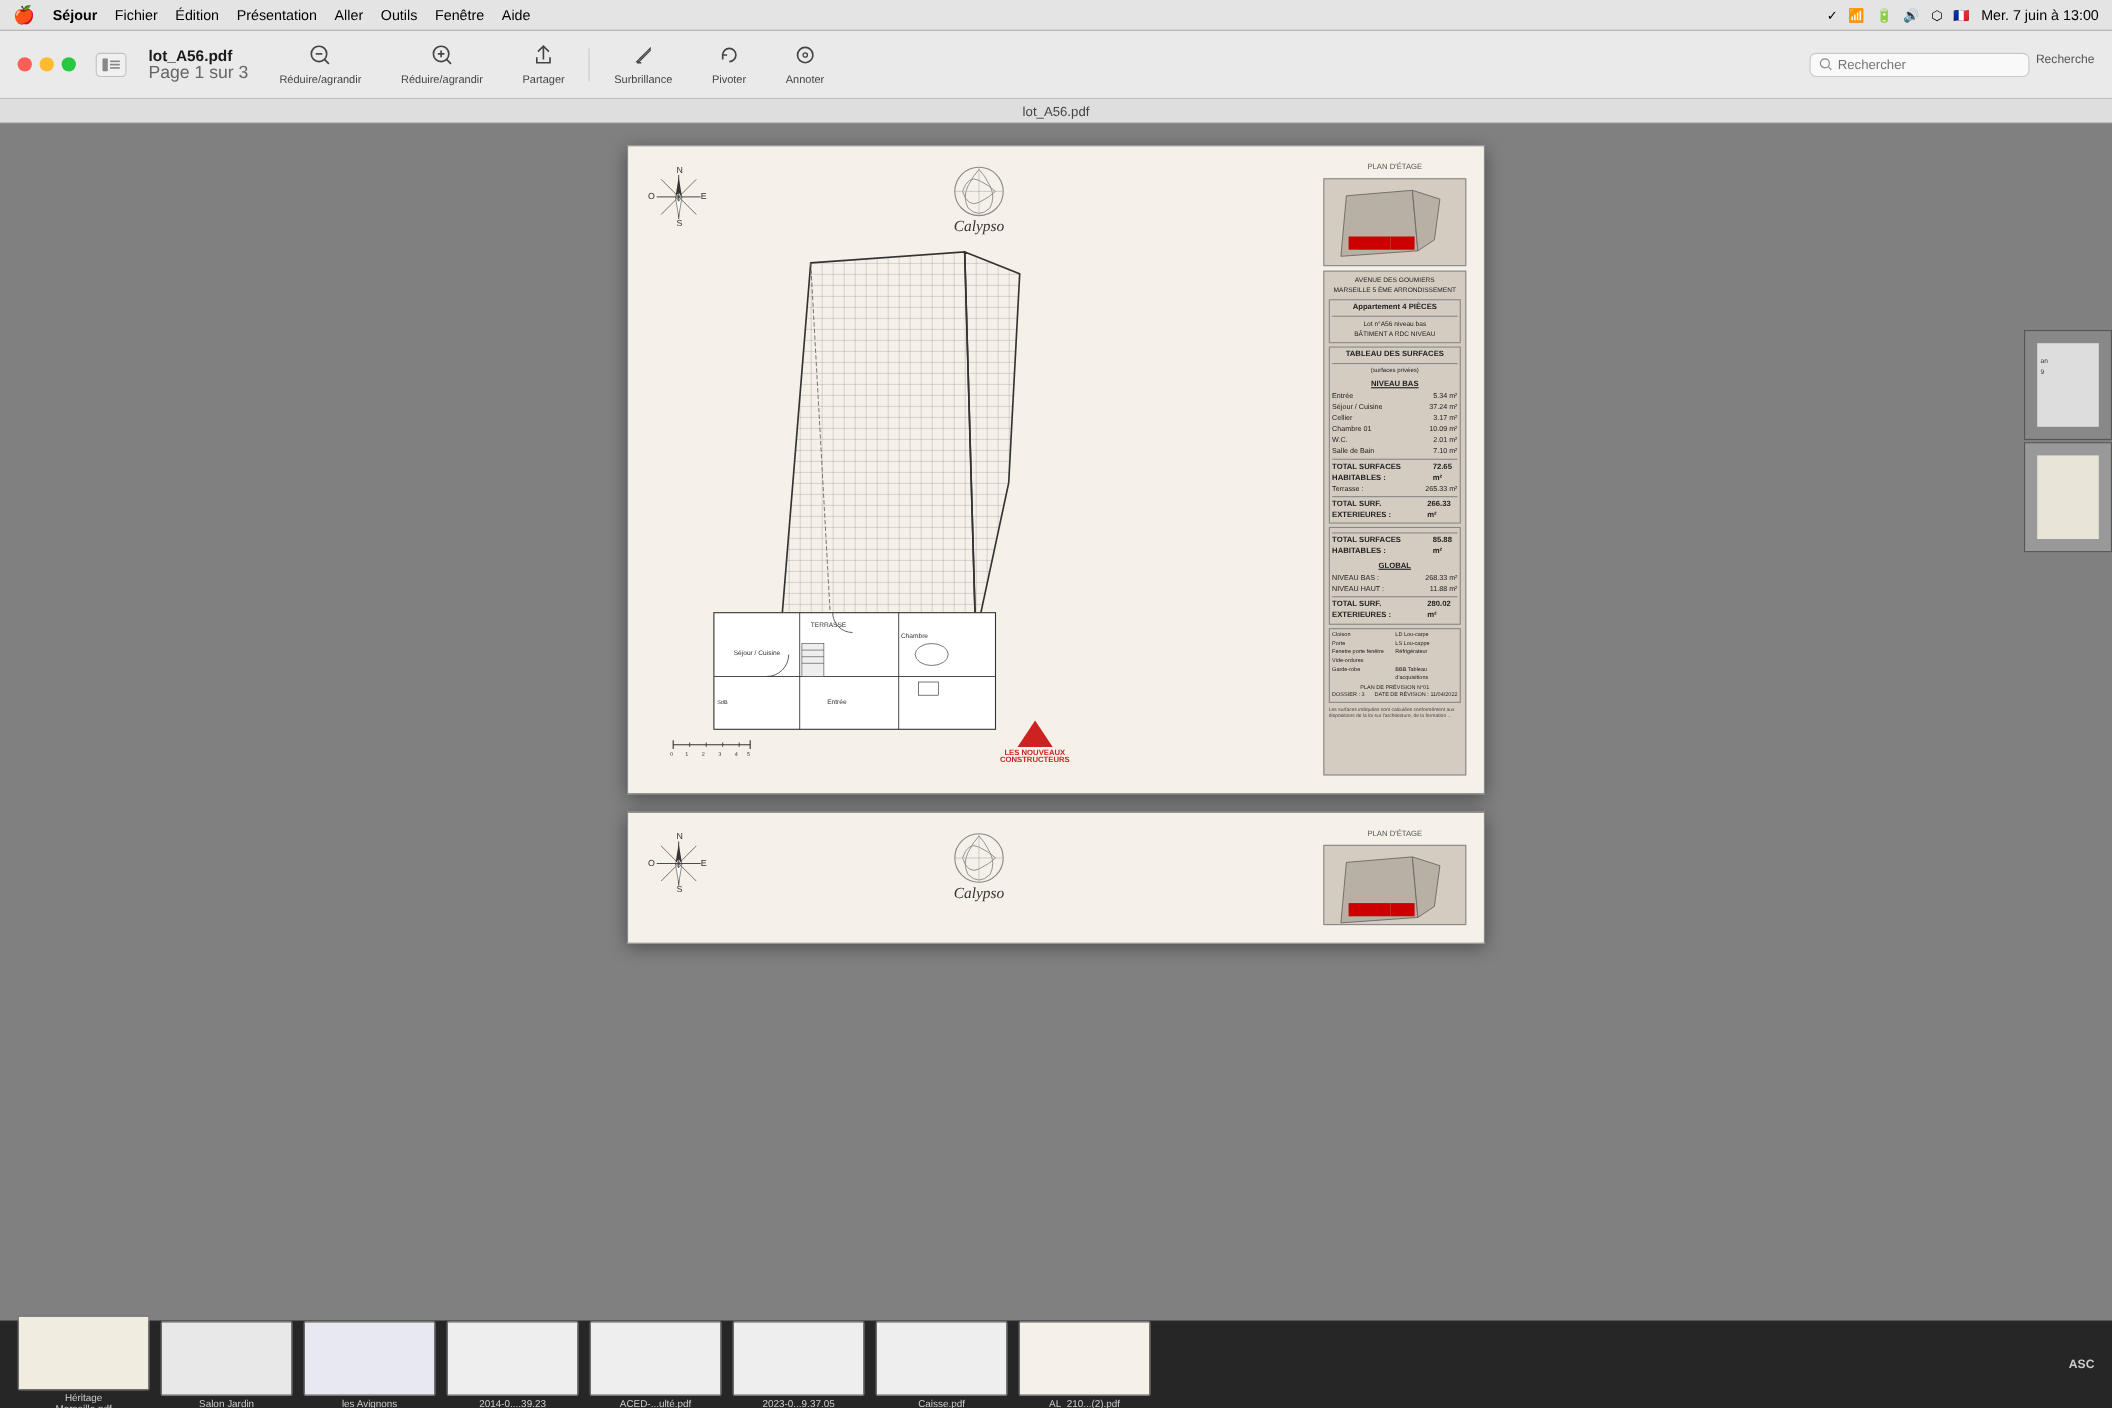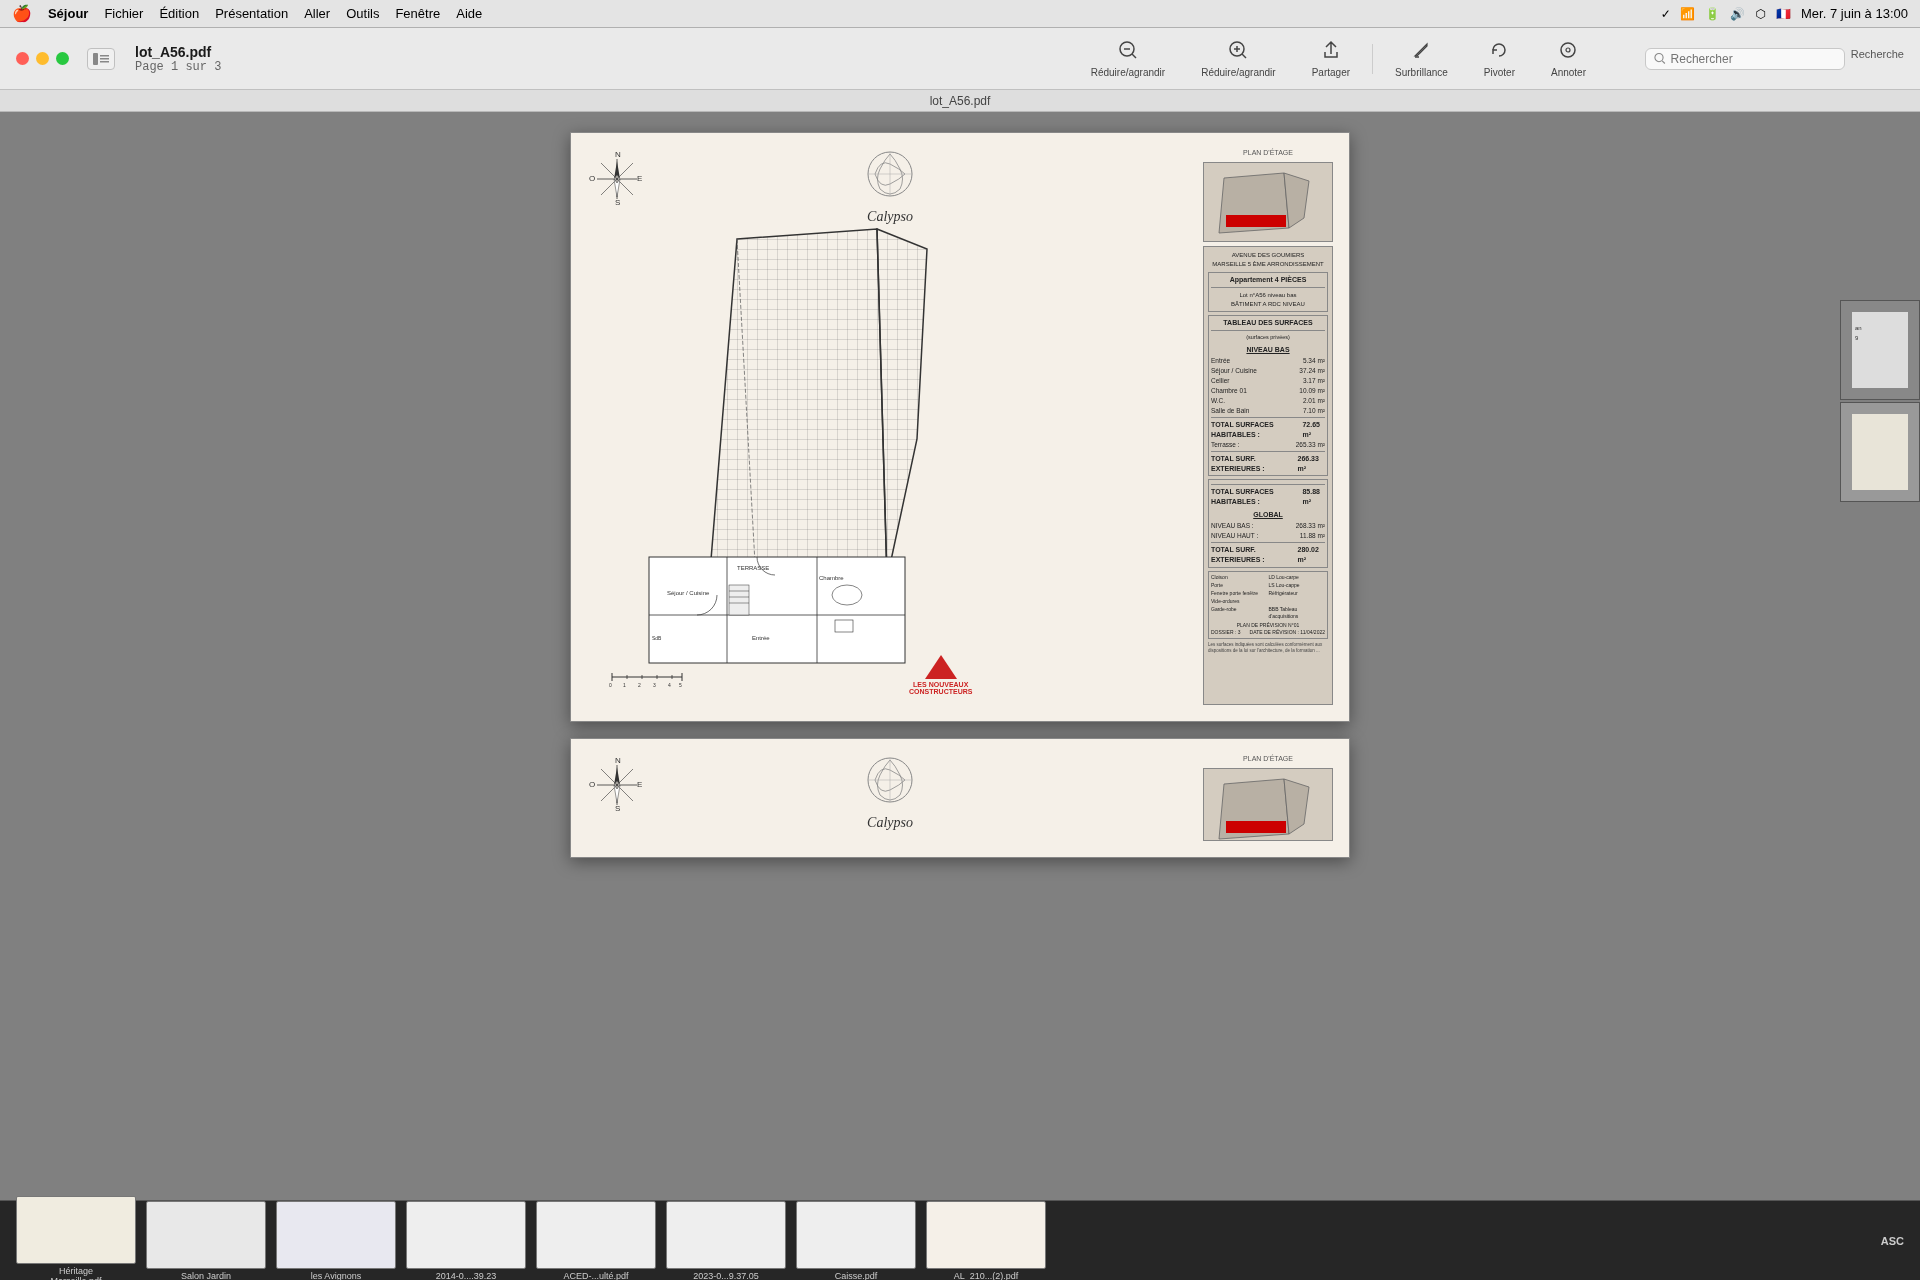--- a/index.html
+++ b/index.html
@@ -75,28 +75,28 @@
       width: 28px;
       height: 22px;
       border: 1px solid #c0c0c0;
       border-radius: 4px;
       background: rgba(255,255,255,0.3);
       cursor: pointer;
       margin-left: 8px;
     }
     .file-info { margin-left: 10px; }
     .file-name { font-size: 14px; font-weight: 600; color: #1a1a1a; }
-    .file-sub { font-size: 12px; color: #666; font-family: Liberation Mono, monospace; }
+    .file-sub { font-size: 16px; color: #666; }
 
     .toolbar-center {
       display: flex;
       align-items: center;
       gap: 0;
       flex: 1;
-      justify-content: flex-end;
+      justify-content: flex-start;
     }
     .toolbar-btn {
       display: flex;
       flex-direction: column;
       align-items: center;
       justify-content: center;
       padding: 4px 18px;
       cursor: pointer;
       border-radius: 6px;
       gap: 2px;
@@ -209,21 +209,21 @@
       align-items: center;
     }
     .calypso-circle {
       width: 50px;
       height: 50px;
     }
     .calypso-text {
       font-size: 14px;
       font-style: italic;
       color: #333;
-      margin-top: 10px;
+      margin-top: 0;
       font-family: Georgia, serif;
     }
 
     
     .right-panel {
       width: 130px;
       display: flex;
       flex-direction: column;
       gap: 4px;
     }

